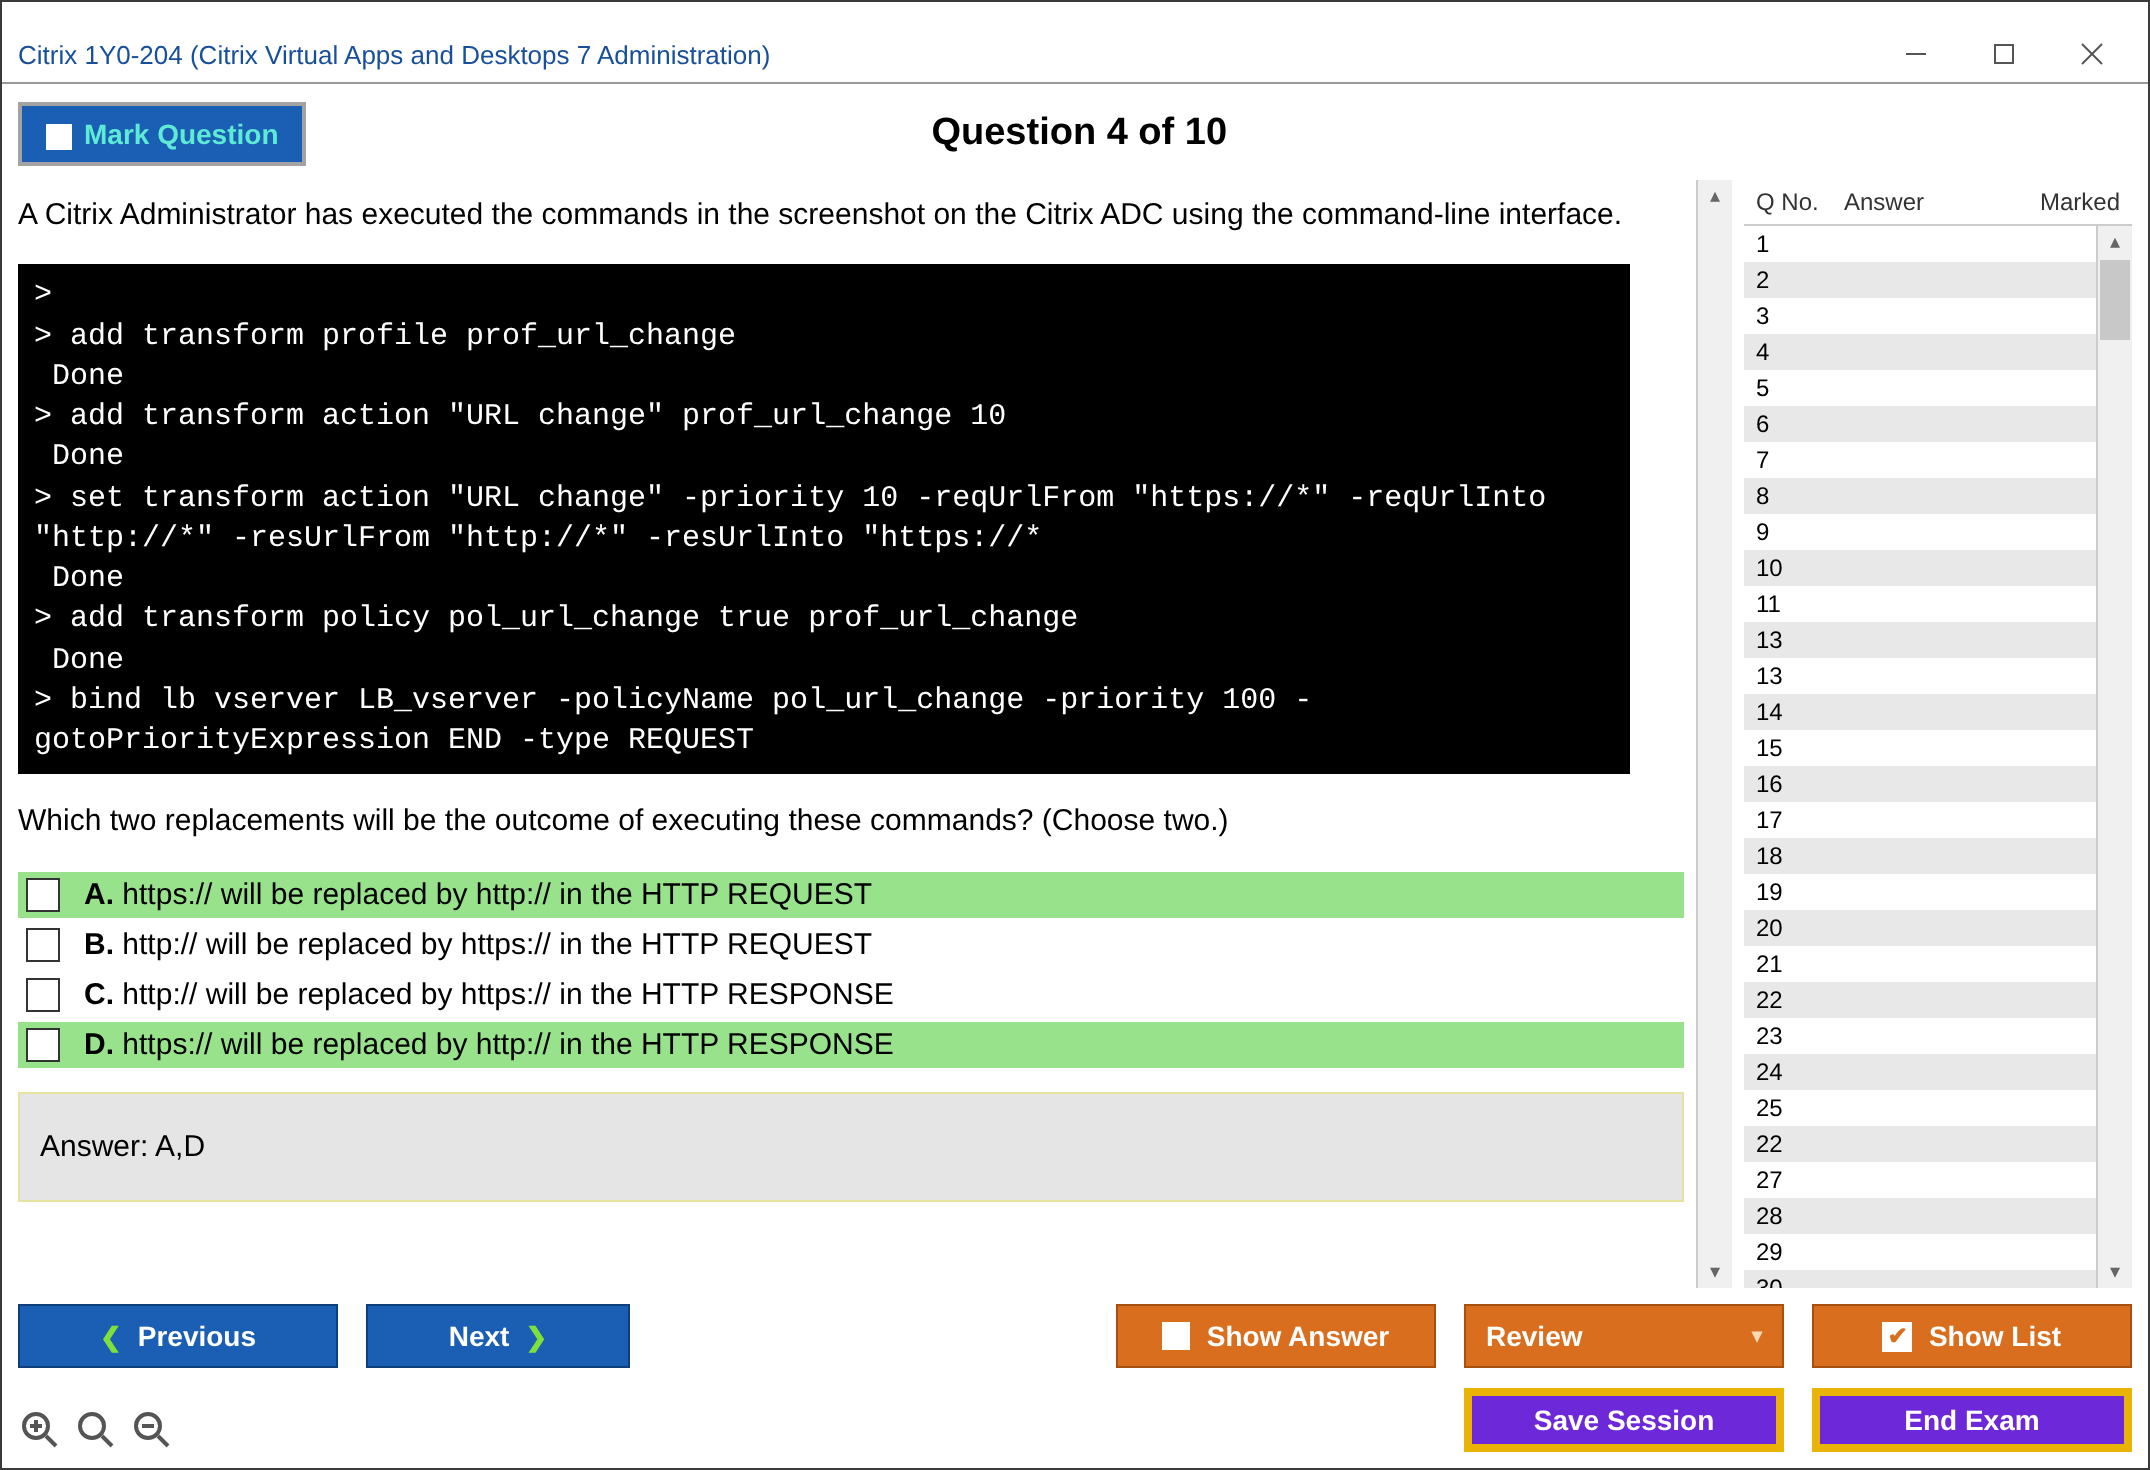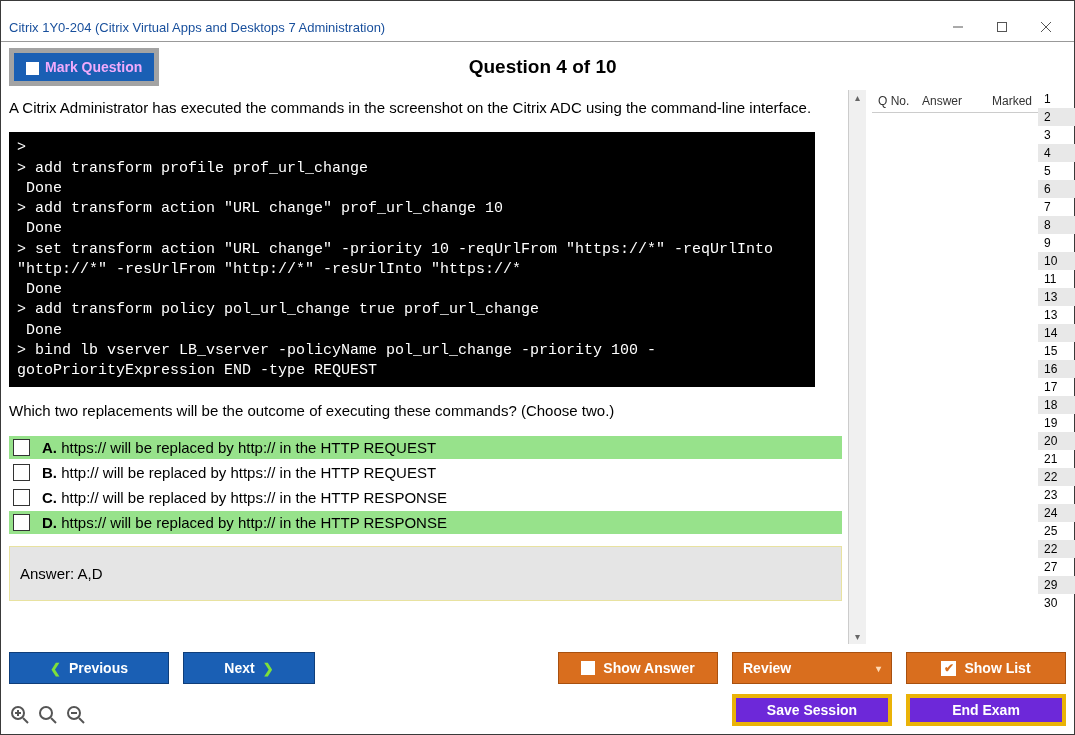--- a/index.html
+++ b/index.html
@@ -4,38 +4,38 @@
 <style>
 html,body{margin:0;padding:0;font-family:Arial,Helvetica,sans-serif;font-size:13px;background:#fff;color:#000}
 .window{width:1075px;height:735px;box-sizing:border-box;border:1px solid #3a3a3a;position:relative;display:flex;flex-direction:column;background:#fff}
 .titlebar{height:28px;border-bottom:1px solid #999;display:flex;align-items:center;justify-content:space-between;padding:12px 6px 0 8px}
 .titlebar-title{color:#184f9c;font-size:13px}
 .win-controls{display:flex;gap:0}
 .win-btn{width:44px;height:24px;display:flex;align-items:center;justify-content:center;color:#555;font-size:14px}
 .win-btn svg{display:block}
 .body{flex:1;display:flex;flex-direction:column;padding:6px 8px 8px 8px;min-height:0}
 .header-row{display:flex;align-items:center;height:38px}
-.mark-btn{background:#1a5fb4;color:#f0abfc;font-weight:bold;font-size:14px;padding:6px 12px;display:flex;align-items:flex-end;gap:6px;border:5px solid #a3a3a3}
+.mark-btn{background:#1a5fb4;color:#5eead4;font-weight:bold;font-size:14px;padding:6px 12px;display:flex;align-items:flex-end;gap:6px;border:2px solid #a3a3a3}
 .mark-btn .cb{width:13px;height:13px;background:#fff}
 .q-title{flex:1;text-align:center;font-size:19px;font-weight:bold}
 .middle{flex:1;display:flex;min-height:0;margin-top:4px}
 .left-col{flex:1;display:flex;flex-direction:column;min-width:0}
 .scroll-wrap{flex:1;position:relative;min-height:0;display:flex}
 .content{flex:1;overflow:hidden;padding-right:6px}
 .content p{margin:8px 0 14px 0;font-size:15px;line-height:1.35}
 .terminal{background:#000;color:#fff;font-family:"Courier New",monospace;font-size:15px;line-height:1.35;padding:6px 8px;white-space:pre-wrap;margin-bottom:14px;width:790px;max-width:100%}
 .options{margin-top:4px}
 .opt{display:flex;align-items:center;padding:3px 4px;margin:2px 0;font-size:15px}
 .opt.correct{background:#97e28b}
 .opt .cb{width:15px;height:15px;border:1px solid #333;background:#fff;margin-right:12px;flex-shrink:0}
 .opt .lbl b{font-weight:bold}
 .answerbox{background:#e5e5e5;border:1px solid #e8e2a0;padding:18px 10px;margin-top:12px;font-weight:normal;font-size:15px}
 .vscroll{width:17px;background:#f0f0f0;display:flex;flex-direction:column;align-items:center;justify-content:space-between;border-left:1px solid #ccc}
 .vscroll .arrow{font-size:10px;color:#666;padding:2px 0}
-.right-col{width:194px;margin-left:6px;display:flex;flex-direction:row;min-height:0}
+.right-col{width:194px;margin-left:6px;display:flex;flex-direction:column;min-height:0}
 .nav-head{display:flex;height:22px;align-items:center;border-bottom:1px solid #ccc;padding:0 6px;font-size:12px;color:#333}
 .nav-head .c1{width:44px}
 .nav-head .c2{width:70px}
 .nav-head .c3{flex:1;text-align:right}
 .nav-list-wrap{flex:1;display:flex;min-height:0}
 .nav-list{flex:1;overflow:hidden}
 .nav-row{display:flex;height:18px;align-items:center;padding:0 6px;font-size:12px}
 .nav-row:nth-child(even){background:#e8e8e8}
 .nav-row .c1{width:44px}
 .nav-scroll{width:17px;background:#f0f0f0;display:flex;flex-direction:column;border-left:1px solid #ccc}
@@ -225,20 +225,23 @@
               <div class="nav-row">
                 <span class="c1">25</span>
               </div>
               <div class="nav-row">
                 <span class="c1">22</span>
               </div>
               <div class="nav-row">
                 <span class="c1">27</span>
               </div>
               <div class="nav-row">
+                <span class="c1">28</span>
+              </div>
+              <div class="nav-row">
                 <span class="c1">29</span>
               </div>
               <div class="nav-row">
                 <span class="c1">30</span>
               </div>
             </div>
           <div class="nav-scroll">
             <span class="arrow">▴</span>
             <div class="thumb"></div>
             <div style="flex:1"></div>

